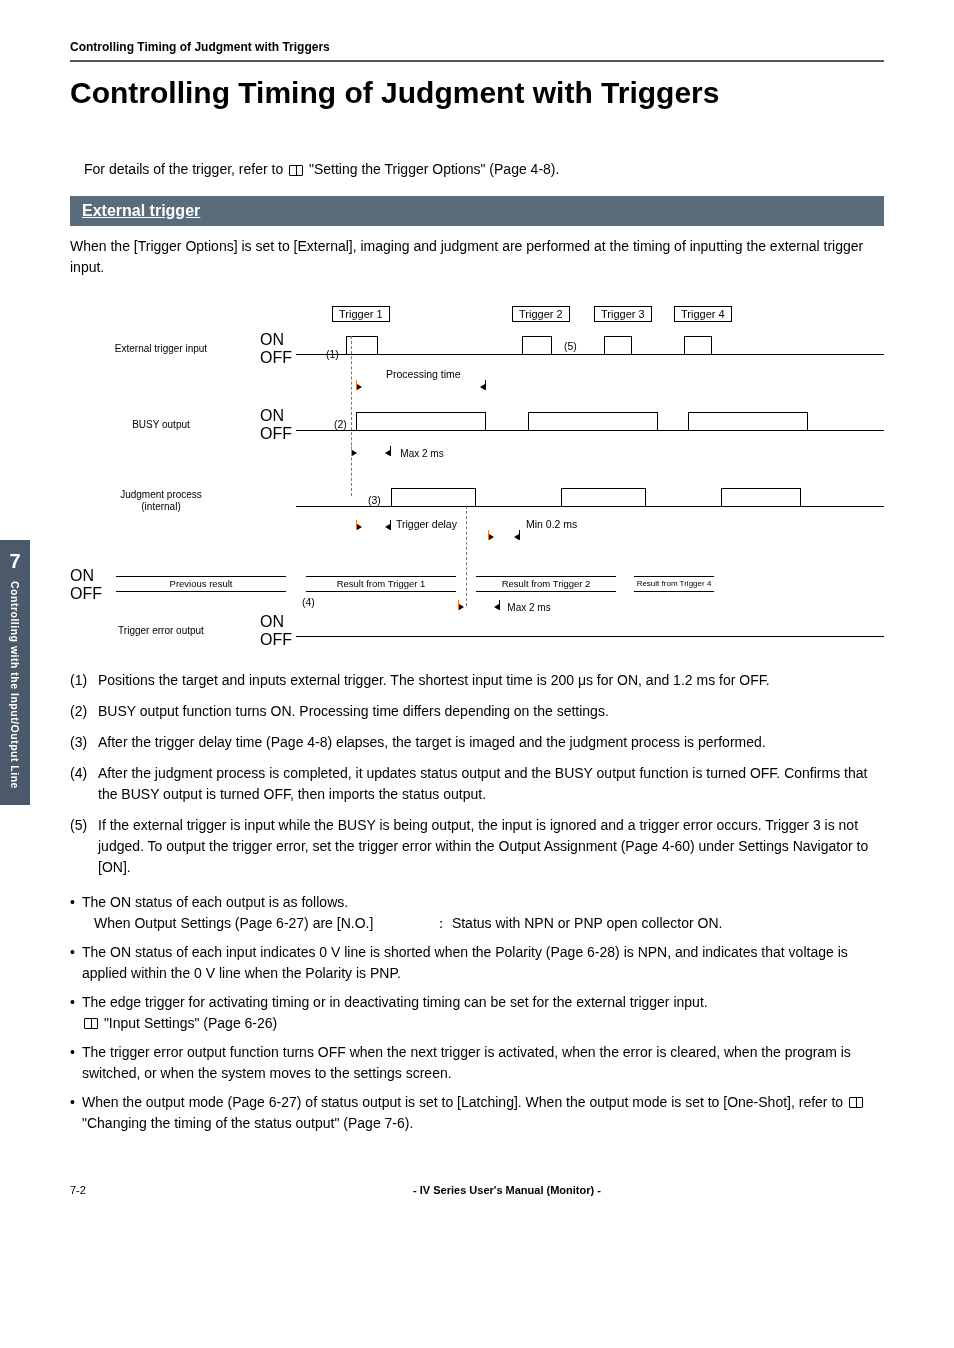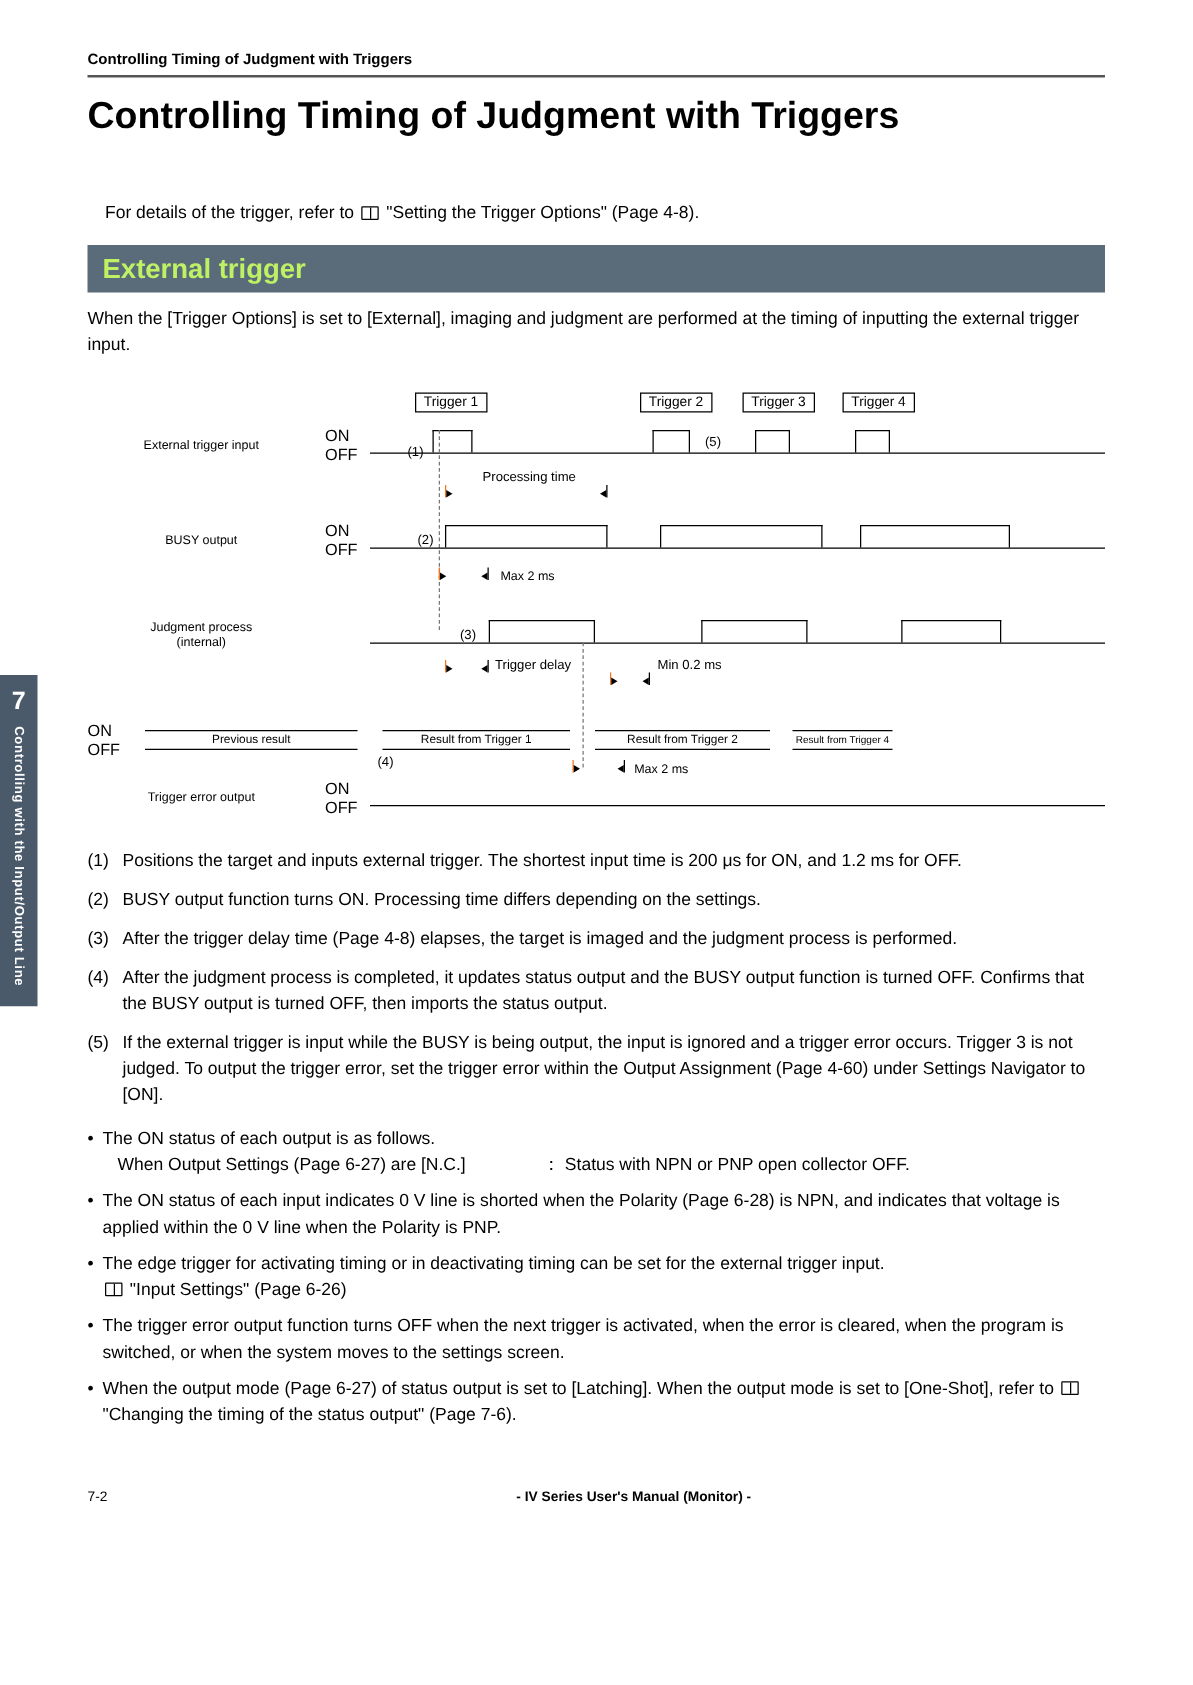--- a/index.html
+++ b/index.html
@@ -48,26 +48,27 @@
   }
   .book-icon::after {
     content: "";
     position: absolute;
     left: 50%; top: 0; bottom: 0;
     width: 1px;
     background: #000;
   }
   .section-bar {
     background: #5a6b7a;
-    color: #bef264;
+    color: #ffffff;
     padding: 6px 12px;
-    font-size: 22px;
+    font-size: 16px;
     font-weight: bold;
     margin-left: 30px;
     margin-bottom: 10px;
+    text-decoration: underline;
   }
   .section-intro {
     margin-left: 30px;
     margin-bottom: 28px;
     line-height: 1.5;
   }
   
   .side-tab {
     position: absolute;
     left: 0;
@@ -104,21 +105,21 @@
   }
   .sig-label {
     width: 190px;
     text-align: center;
     font-size: 10px;
     line-height: 1.2;
     padding-right: 8px;
   }
   .onoff {
     width: 36px;
-    font-size: 13px;
+    font-size: 16px;
     line-height: 1.1;
     text-align: left;
   }
   .wave-area {
     flex: 1;
     position: relative;
     height: 38px;
   }
   
   .trig-labels {
@@ -407,22 +408,22 @@
   <li>BUSY output function turns ON. Processing time differs depending on the settings.</li>
   <li>After the trigger delay time (Page 4-8) elapses, the target is imaged and the judgment process is performed.</li>
   <li>After the judgment process is completed, it updates status output and the BUSY output function is turned OFF. Confirms that the BUSY output is turned OFF, then imports the status output.</li>
   <li>If the external trigger is input while the BUSY is being output, the input is ignored and a trigger error occurs. Trigger 3 is not judged. To output the trigger error, set the trigger error within the Output Assignment (Page 4-60) under Settings Navigator to [ON].</li>
 </ol>
 
 <ul class="bullets">
   <li>
     <span>The ON status of each output is as follows.</span>
     <div class="sub-indent when-row">
-      <span class="lhs">When Output Settings (Page 6-27) are [N.C.]</span>
-      <span>： Status with NPN or PNP open collector OFF.</span>
+      <span class="lhs">When Output Settings (Page 6-27) are [N.O.]</span>
+      <span>： Status with NPN or PNP open collector ON.</span>
     </div>
   </li>
   <li>The ON status of each input indicates 0 V line is shorted when the Polarity (Page 6-28) is NPN, and indicates that voltage is applied within the 0 V line when the Polarity is PNP.</li>
   <li>
     <span>The edge trigger for activating timing or in deactivating timing can be set for the external trigger input.</span><br>
     <span class="book-icon"></span>
     <span>"Input Settings" (Page 6-26)</span>
   </li>
   <li>The trigger error output function turns OFF when the next trigger is activated, when the error is cleared, when the program is switched, or when the system moves to the settings screen.</li>
   <li>

